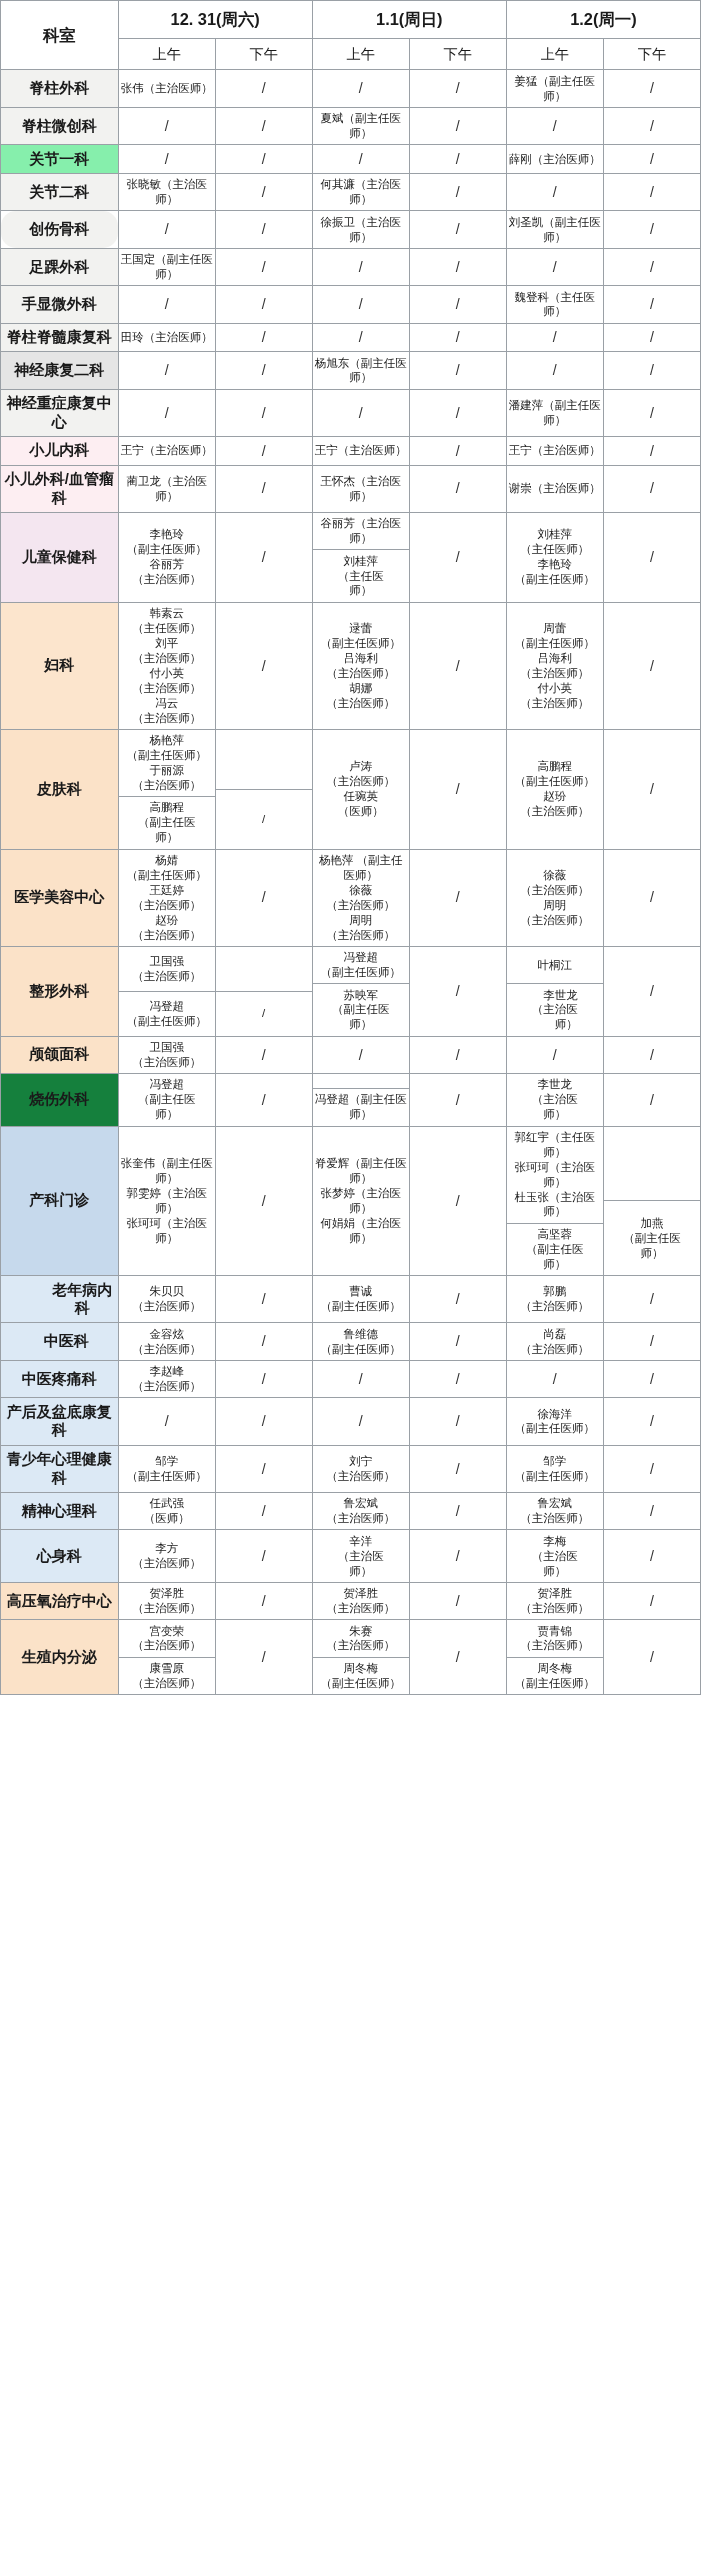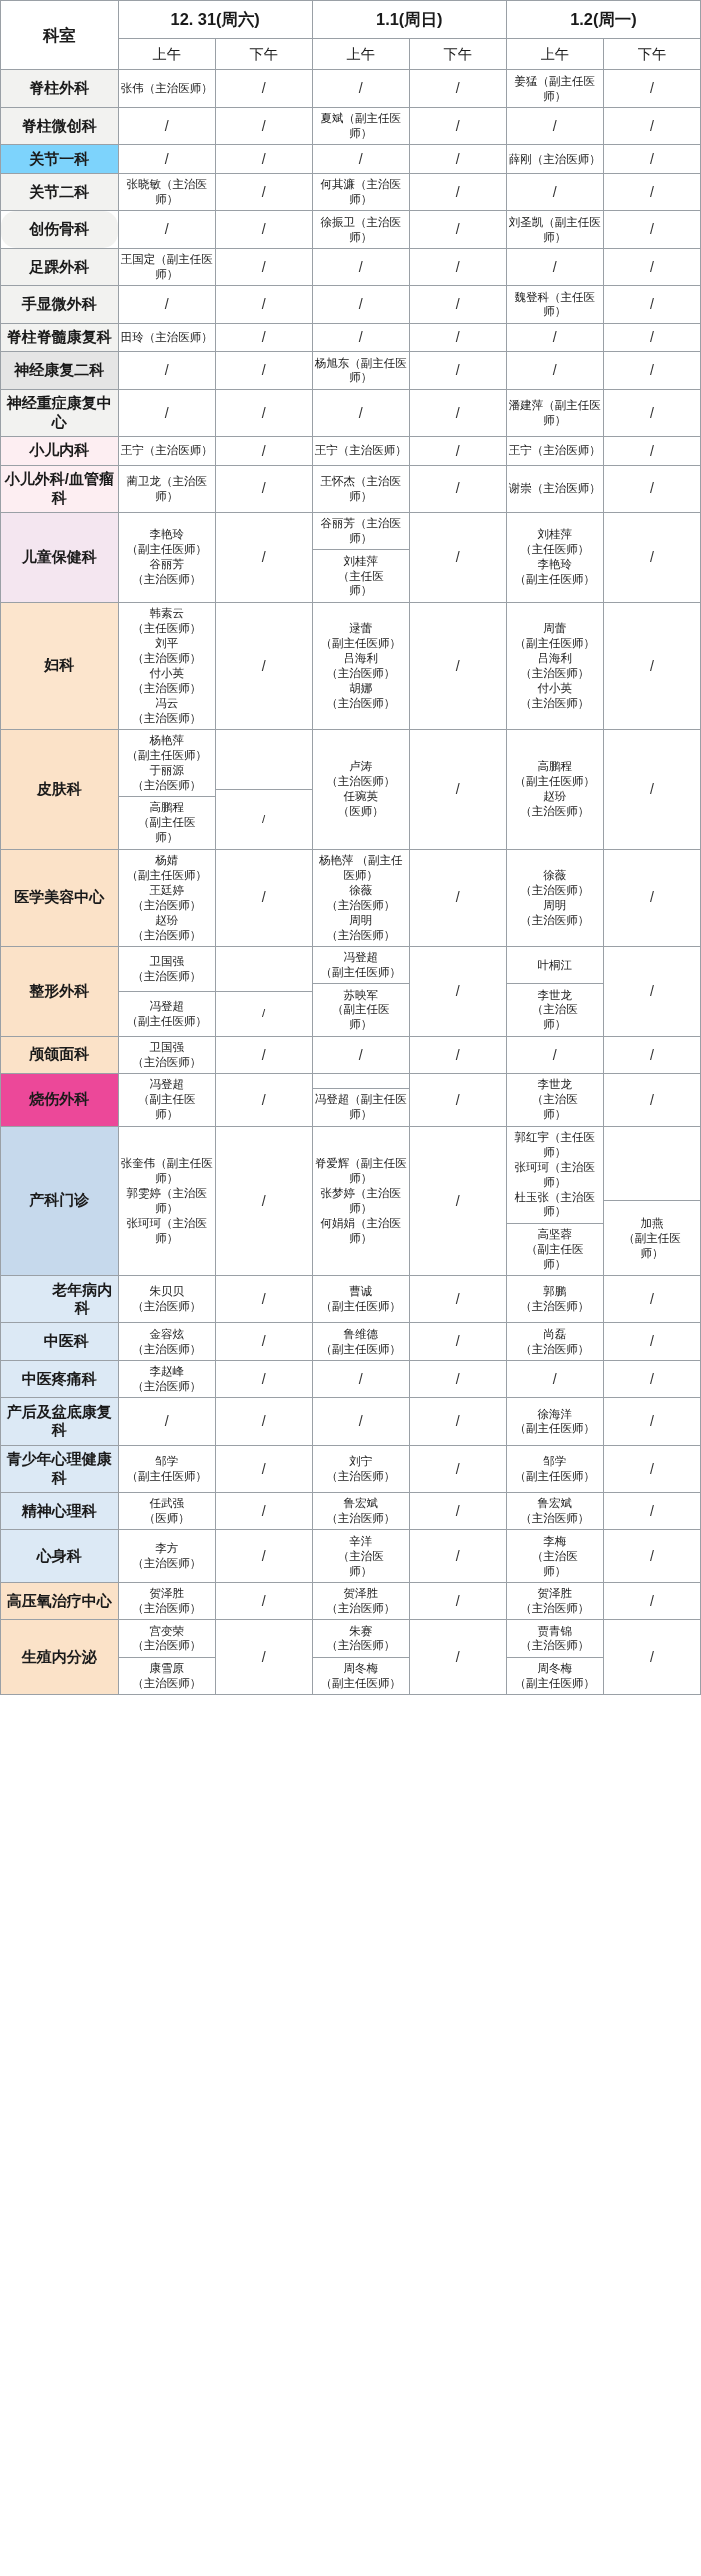--- a/index.html
+++ b/index.html
@@ -67,21 +67,21 @@
           <td class="cell"><span class="slash">/</span></td>
           <td class="cell"><span class="slash">/</span></td>
           <td class="cell" style="padding: 3.3px 1.6px;">
             <span class="nm">夏斌（副主任医师）</span>
           </td>
           <td class="cell"><span class="slash">/</span></td>
           <td class="cell"><span class="slash">/</span></td>
           <td class="cell"><span class="slash">/</span></td>
         </tr>
         <tr>
-          <td class="deptcell" style="background: #7dd3fc; margin-top: 36px;">关节一科</td>
+          <td class="deptcell" style="background: #86efac; margin-top: 36px;">关节一科</td>
           <td class="cell"><span class="slash">/</span></td>
           <td class="cell"><span class="slash">/</span></td>
           <td class="cell"><span class="slash">/</span></td>
           <td class="cell"><span class="slash">/</span></td>
           <td class="cell" style="padding: 3.3px 1.6px;">
             <span class="nm">薛刚（主治医师）</span>
           </td>
           <td class="cell"><span class="slash">/</span></td>
         </tr>
         <tr>
@@ -381,21 +381,21 @@
               <div>
                 <div style="padding: 3.3px 1.6px;">
                   <span class="nm">苏映军</span>
                   <span class="nm">（副主任医</span>
                   <span class="nm">师）</span>
                 </div>
               </div>
             </div>
           </td>
           <td class="cell"><span class="slash">/</span></td>
-          <td class="cell" style="padding: 0px; height: 0.5px;">
+          <td class="cell" style="padding: 0px; height: 0.5px; text-align: right;">
             <div class="splitwrap">
               <div>
                 <div style="padding: 3.3px 1.6px;">
                   <span class="nm">叶桐江</span>
                 </div>
               </div>
               <div>
                 <div style="padding: 3.3px 1.6px;">
                   <span class="nm">李世龙</span>
                   <span class="nm">（主治医</span>
@@ -412,21 +412,21 @@
             <span class="nm">卫国强</span>
             <span class="nm">（主治医师）</span>
           </td>
           <td class="cell"><span class="slash">/</span></td>
           <td class="cell"><span class="slash">/</span></td>
           <td class="cell"><span class="slash">/</span></td>
           <td class="cell"><span class="slash">/</span></td>
           <td class="cell"><span class="slash">/</span></td>
         </tr>
         <tr>
-          <td class="deptcell" style="background: #ec4899;">烧伤外科</td>
+          <td class="deptcell" style="background: #15803d;">烧伤外科</td>
           <td class="cell" style="padding: 3.3px 1.6px;">
             <span class="nm">冯登超</span>
             <span class="nm">（副主任医</span>
             <span class="nm">师）</span>
           </td>
           <td class="cell"><span class="slash">/</span></td>
           <td class="cell" style="padding: 0px; height: 0.5px;">
             <div class="splitwrap">
               <div>
                 <div style="padding: 3.3px 1.6px;">

